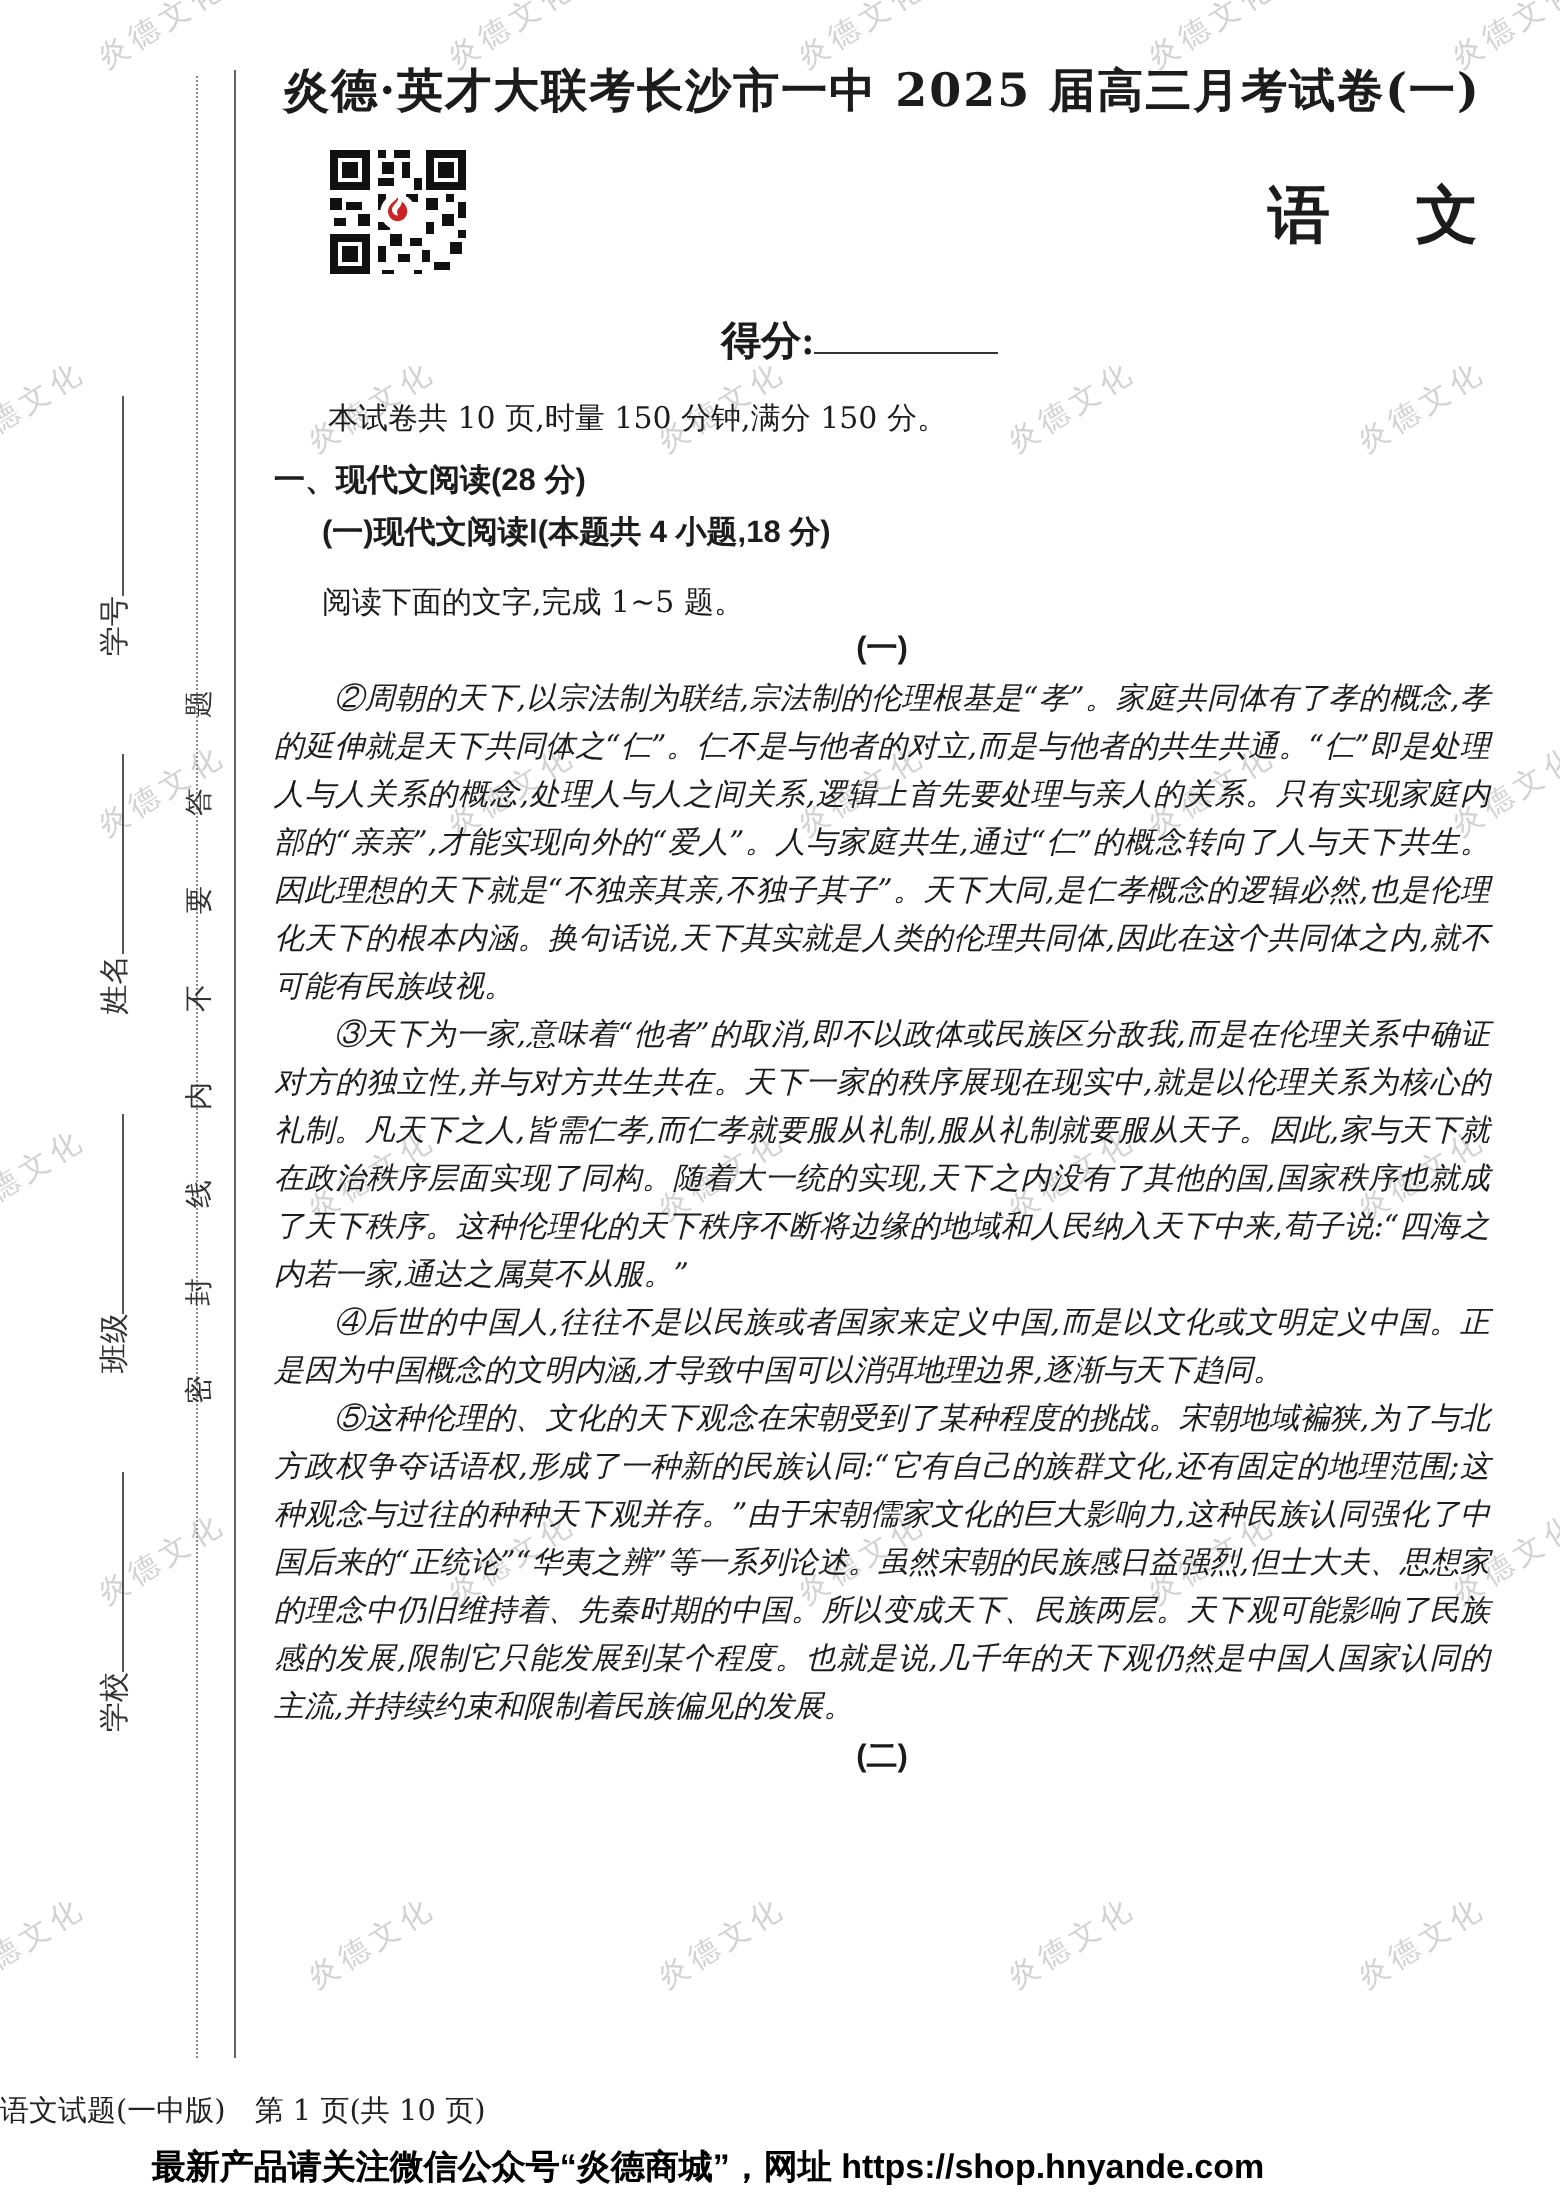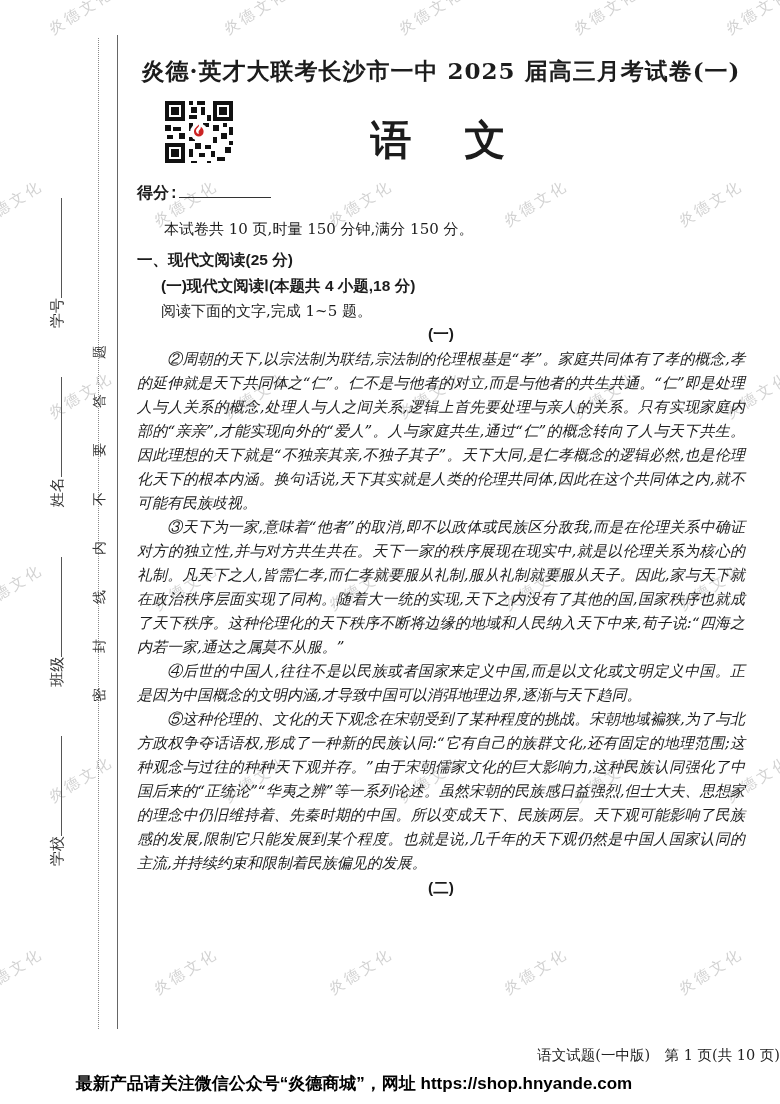--- a/index.html
+++ b/index.html
@@ -32,53 +32,53 @@
     position:absolute; left:48px; top:866px; width:668px;
     transform:rotate(-90deg); transform-origin:0 0;
     display:flex; justify-content:space-between;
     font-size:15px; color:#333; white-space:nowrap;
   }
   .field { display:inline-block; }
   .blank-line { display:inline-block; width:100px; height:2px;
                 border-bottom:1px solid #555; vertical-align:baseline; }
 
   
-  .content { position:absolute; left:137px; top:56px; width:608px; }
+  .content { position:absolute; left:137px; top:30px; width:608px; }
 
   .exam-title { text-align:center; font-size:23px; font-weight:bold;
                 letter-spacing:1px; white-space:nowrap; }
 
   .subject-row { position:relative; height:84px; margin-top:8px; }
   .qr { position:absolute; left:26px; top:4px; }
-  .subject-title { text-align:center; font-size:41px; font-weight:bold;
+  .subject-title { text-align:right; font-size:31px; font-weight:bold;
                    letter-spacing:6px; padding-top:18px;
                    font-family:Liberation Sans, sans-serif; }
 
-  .score-row { text-align:left; font-size:16px; font-weight:bold;
+  .score-row { text-align:center; font-size:20px; font-weight:bold;
                padding-right:22px; margin-top:4px;
-               font-family:Liberation Mono, monospace; }
+               font-family:Liberation Serif, serif; }
   .score-blank { display:inline-block; width:92px; height:2px;
                  border-bottom:1px solid #333; }
 
   .intro { margin-top:16px; font-size:15px; text-indent:1.8em; }
 
   .h1 { margin-top:11px; font-size:15.5px; font-weight:bold;
         font-family:"Liberation Sans",sans-serif; }
   .h2 { margin-top:5px; font-size:15.5px; font-weight:bold; text-indent:1.55em;
         font-family:"Liberation Sans",sans-serif; }
-  .instruction { margin-top:5px; font-size:15px; text-indent:1.6em; }
+  .instruction { margin-top:15px; font-size:15px; text-indent:1.6em; }
 
   .passage-label { text-align:center; font-size:15.5px; font-weight:bold;
                    margin:3px 0 2px 0; font-family:"Liberation Sans",sans-serif; }
   .passage p { margin:0; font-size:15px; line-height:24px; text-indent:2em;
                text-align:justify; font-style:italic; }
 
   
   .page-footer { position:absolute; left:0; top:1046px; width:780px;
-                 text-align:right; font-size:14.5px; color:#222; }
+                 text-align:left; font-size:14.5px; color:#222; }
   .promo { position:absolute; left:0; top:1072px; width:708px;
            text-align:center; font-size:17px; font-weight:bold; color:#000;
            font-family:"Liberation Sans",sans-serif; }
 </style>
 </head>
 <body>
 
 <div class="page">
 
   <div class="wm-layer">
@@ -172,21 +172,21 @@
       </svg>
       <div class="subject-title">语　文</div>
     </div>
 
     <div class="score-row">
       <span>得分:</span><span class="score-blank"></span>
     </div>
 
     <div class="intro">本试卷共 10 页,时量 150 分钟,满分 150 分。</div>
 
-    <div class="h1">一、现代文阅读(25 分)</div>
+    <div class="h1">一、现代文阅读(28 分)</div>
     <div class="h2">(一)现代文阅读Ⅰ(本题共 4 小题,18 分)</div>
     <div class="instruction">阅读下面的文字,完成 1~5 题。</div>
 
     <div class="passage-label">(一)</div>
 
     <div class="passage">
       <p>②周朝的天下,以宗法制为联结,宗法制的伦理根基是“孝”。家庭共同体有了孝的概念,孝的延伸就是天下共同体之“仁”。仁不是与他者的对立,而是与他者的共生共通。“仁”即是处理人与人关系的概念,处理人与人之间关系,逻辑上首先要处理与亲人的关系。只有实现家庭内部的“亲亲”,才能实现向外的“爱人”。人与家庭共生,通过“仁”的概念转向了人与天下共生。因此理想的天下就是“不独亲其亲,不独子其子”。天下大同,是仁孝概念的逻辑必然,也是伦理化天下的根本内涵。换句话说,天下其实就是人类的伦理共同体,因此在这个共同体之内,就不可能有民族歧视。</p>
       <p>③天下为一家,意味着“他者”的取消,即不以政体或民族区分敌我,而是在伦理关系中确证对方的独立性,并与对方共生共在。天下一家的秩序展现在现实中,就是以伦理关系为核心的礼制。凡天下之人,皆需仁孝,而仁孝就要服从礼制,服从礼制就要服从天子。因此,家与天下就在政治秩序层面实现了同构。随着大一统的实现,天下之内没有了其他的国,国家秩序也就成了天下秩序。这种伦理化的天下秩序不断将边缘的地域和人民纳入天下中来,荀子说:“四海之内若一家,通达之属莫不从服。”</p>
       <p>④后世的中国人,往往不是以民族或者国家来定义中国,而是以文化或文明定义中国。正是因为中国概念的文明内涵,才导致中国可以消弭地理边界,逐渐与天下趋同。</p>
       <p>⑤这种伦理的、文化的天下观念在宋朝受到了某种程度的挑战。宋朝地域褊狭,为了与北方政权争夺话语权,形成了一种新的民族认同:“它有自己的族群文化,还有固定的地理范围;这种观念与过往的种种天下观并存。”由于宋朝儒家文化的巨大影响力,这种民族认同强化了中国后来的“正统论”“华夷之辨”等一系列论述。虽然宋朝的民族感日益强烈,但士大夫、思想家的理念中仍旧维持着、先秦时期的中国。所以变成天下、民族两层。天下观可能影响了民族感的发展,限制它只能发展到某个程度。也就是说,几千年的天下观仍然是中国人国家认同的主流,并持续约束和限制着民族偏见的发展。</p>

